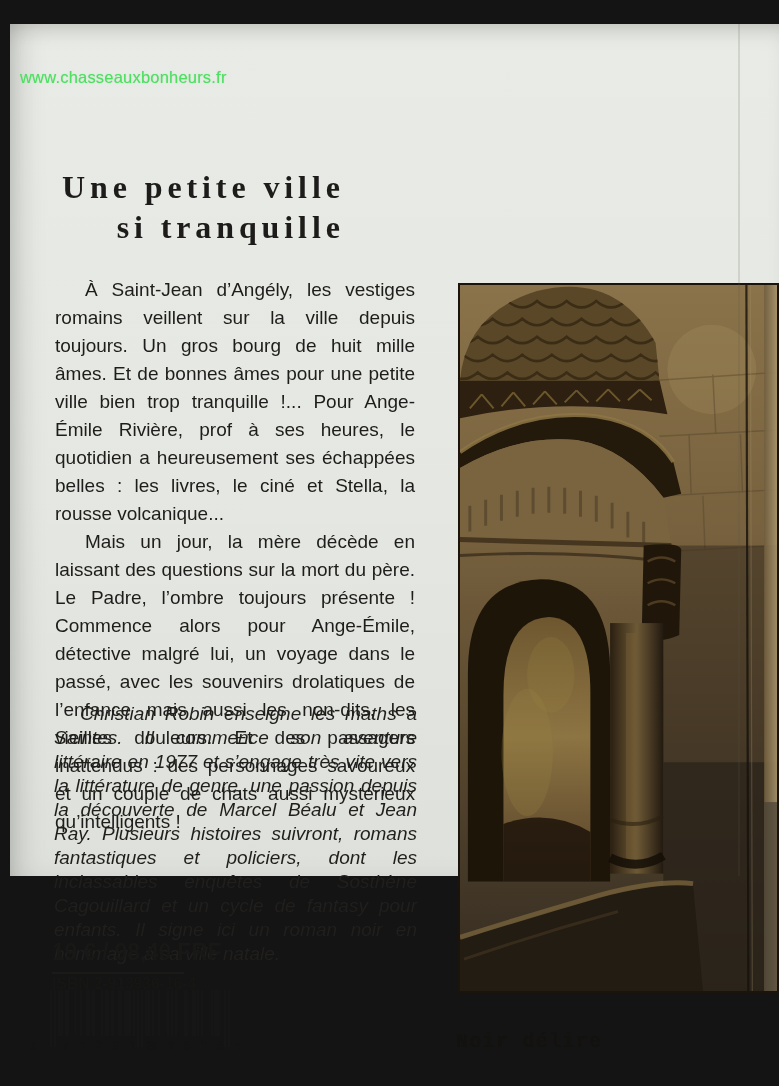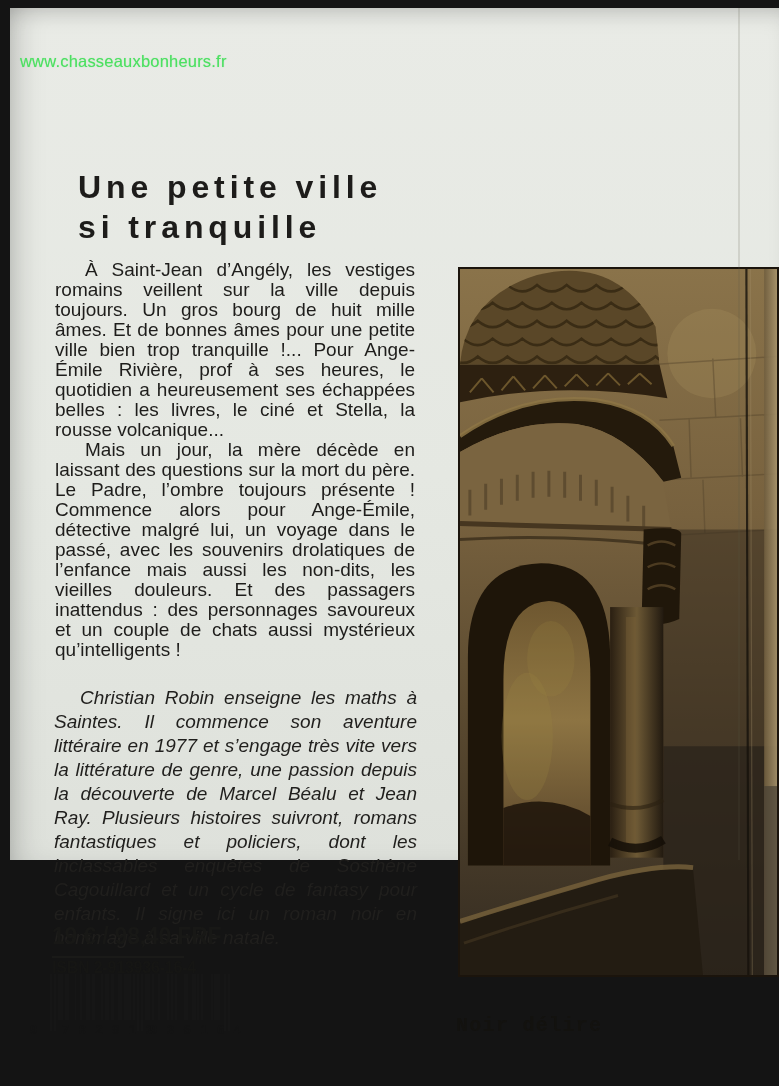--- a/index.html
+++ b/index.html
@@ -2,42 +2,42 @@
 <html><head>
 <meta charset="utf-8">
 <style>
   html,body { margin:0; padding:0; background:#000; }
   .page {
     position:relative; width:779px; height:1086px; overflow:hidden;
     background:#141414;
     font-family:"Liberation Sans", sans-serif;
   }
   .cover {
-    position:absolute; left:10px; top:8px; width:769px; height:852px;
+    position:absolute; left:10px; top:24px; width:769px; height:852px;
     background:linear-gradient(180deg,#e9ebe6 0%,#e5e8e2 55%,#dee1db 100%);
     box-shadow: inset 20px 0 34px -20px rgba(0,0,0,.28), inset 0 16px 26px -16px rgba(0,0,0,.22);
   }
   .crease {
     position:absolute; left:728px; top:0; width:2px; height:100%;
     background:rgba(90,84,70,.16);
   }
   .url {
     position:absolute; left:10px; top:44px;
     font-size:16.5px; letter-spacing:.2px; color:#4ce061;
     text-shadow:0 0 1px rgba(76,224,97,.5);
   }
   .title {
-    position:absolute; left:52px; top:143px; margin:16px;
-    font-family:Liberation Sans, sans-serif;
+    position:absolute; left:52px; top:143px; margin:0;
+    font-family:Liberation Serif, serif;
     font-size:32px; font-weight:bold; line-height:40px;
-    letter-spacing:4.9px; color:#1d1c1a; white-space:nowrap;
+    letter-spacing:4.9px; color:#1d1c1a; white-space:nowrap;text-align:right;
   }
   .synopsis {
     position:absolute; left:45px; top:252px; width:360px;
-    font-size:19px; line-height:20px; color:#1e1d1b;
+    font-size:19px; line-height:28px; color:#1e1d1b;
     text-align:justify;
   }
   .synopsis p { margin:0; text-indent:30px; }
   .bio {
     position:absolute; left:44px; top:678px; width:363px;
     font-size:19px; line-height:24px; font-style:italic; color:#201f1d;
     text-align:justify;
   }
   .bio p { margin:0; text-indent:26px; }
   .price {

